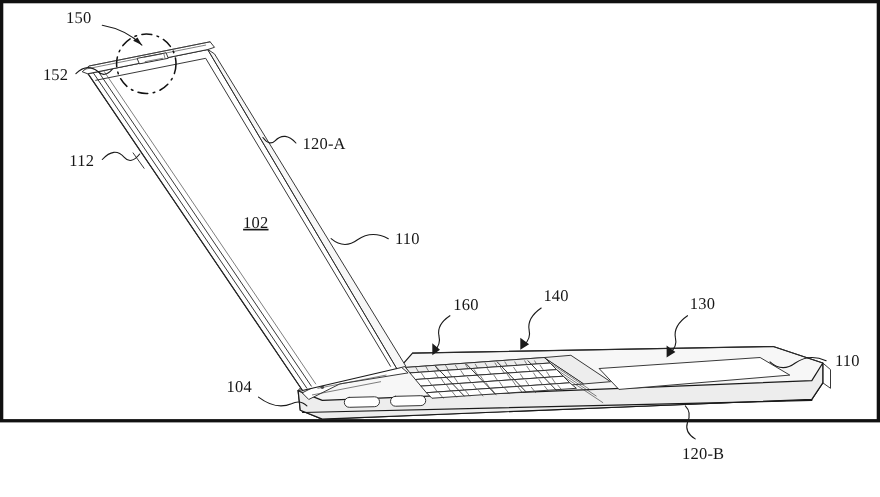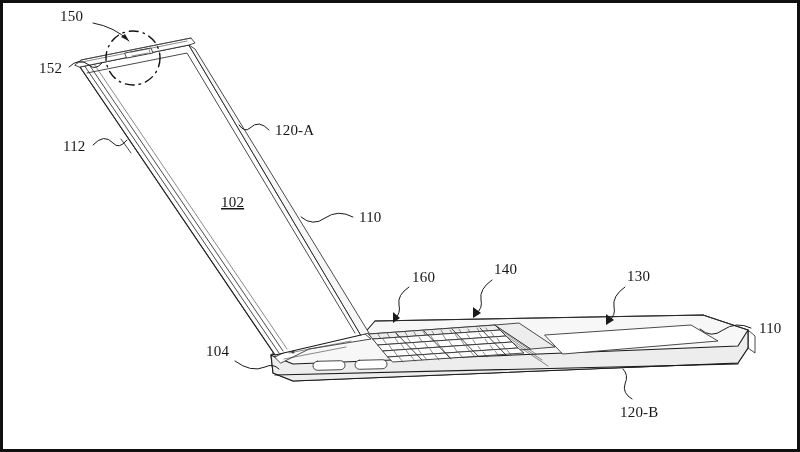--- a/index.html
+++ b/index.html
@@ -9,21 +9,21 @@
   }
   body {
     width: 800px;
     height: 452px;
     overflow: hidden;
     font-family: "Liberation Serif", "DejaVu Serif", serif;
   }
   #figure-frame {
     position: relative;
     width: 800px;
-    height: 452px;
+    height: 384px;
     box-sizing: border-box;
     background: #ffffff;
     border: 3px solid #111111;
   }
   #figure-canvas {
     position: absolute;
     left: 0;
     top: 0;
     width: 794px;
     height: 446px;

